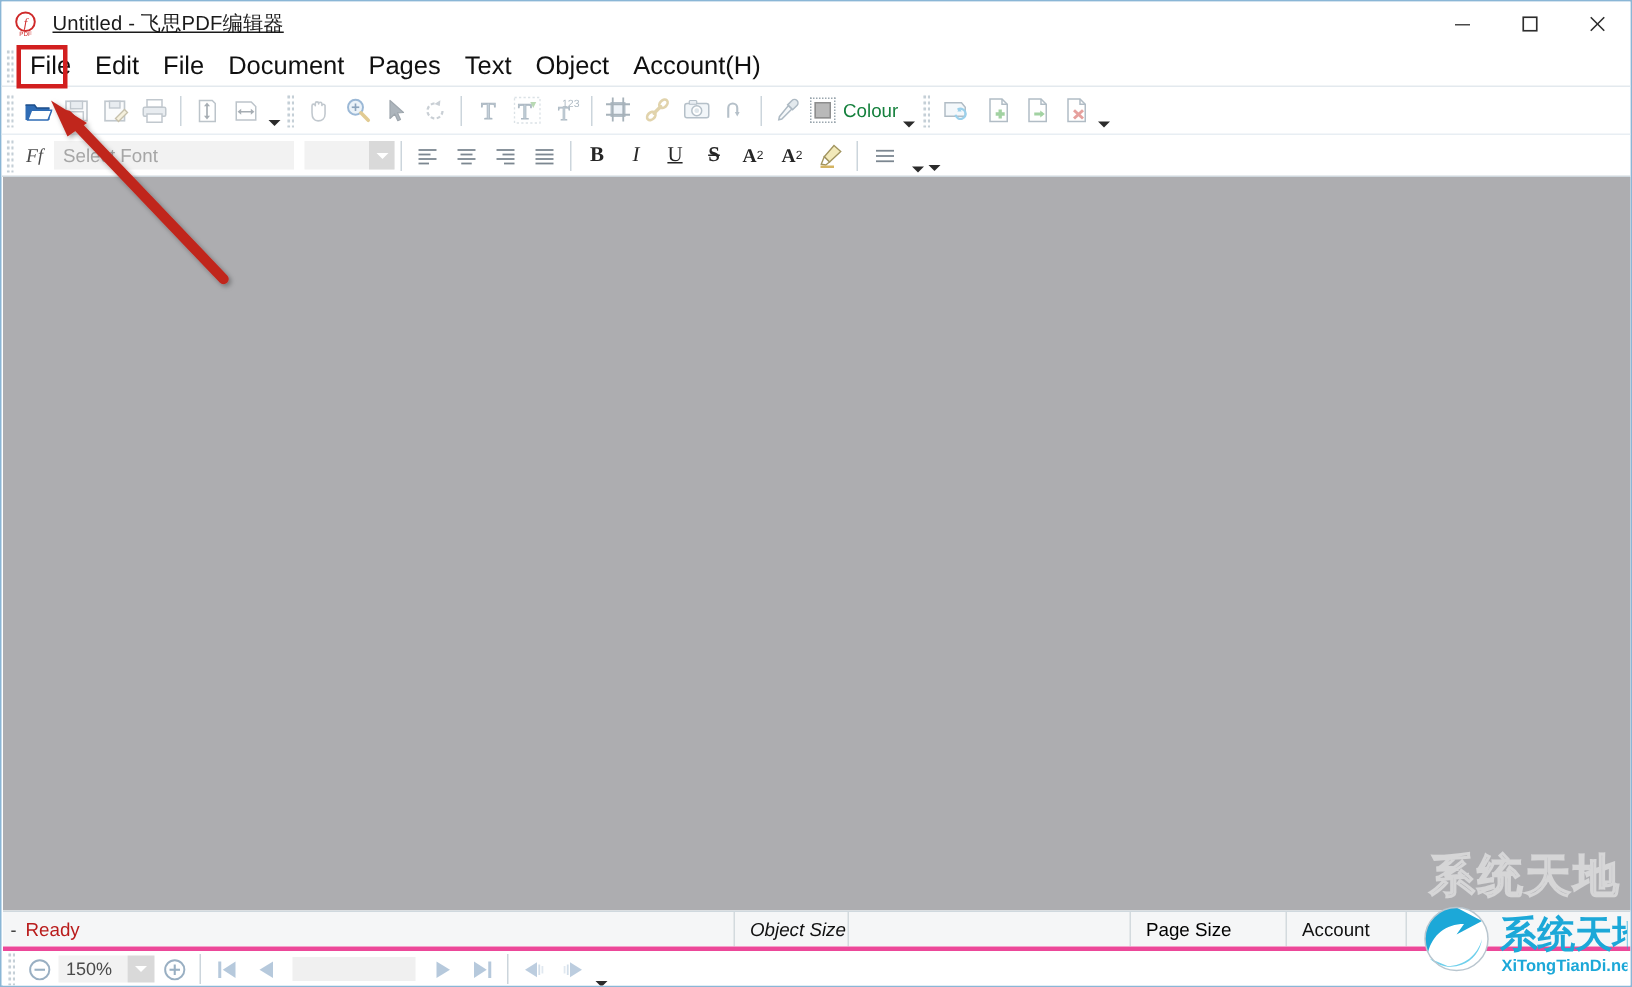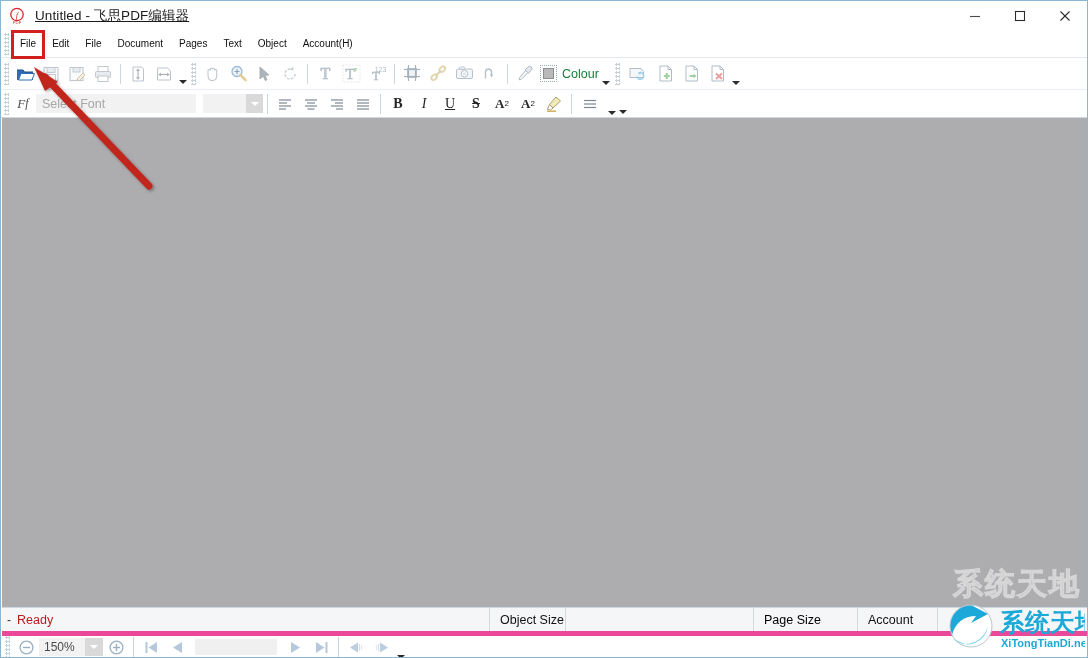--- a/index.html
+++ b/index.html
@@ -51,21 +51,21 @@
   
   .menubar {
     position: absolute; left: 0; top: 29px;
     width: 100%; height: 28px;
     background: #ffffff;
     display: flex; align-items: center;
     box-sizing: border-box;
     border-bottom: 1px solid #e3e9ee;
   }
   .menu-item {
-    font-size: 10px;
+    font-size: 17px;
     color: #101010;
     padding: 3px 8px;
     white-space: nowrap;
   }
 
   
   .file-highlight {
     position: absolute;
     left: 10px; top: 29px;
     width: 34px; height: 29px;
@@ -239,21 +239,21 @@
     flex: none;
   }
   .status-cell.dim { color: #000000; }
   .status-cell.dark { color: #111; }
 
   
   .navbar {
     position: absolute; left: 1px; top: 630px;
     width: 1085px; height: 27px;
     background: #ffffff;
-    border-top: 5px solid #ec4899;
+    border-top: 3px solid #ec4899;
     box-sizing: border-box;
     display: flex; align-items: center;
   }
   .zoom-text {
     width: 46px; height: 18px;
     background: #f2f2f2;
     display: flex; align-items: center;
     font-size: 12px; color: #4a4a4a;
     padding-left: 5px; box-sizing: border-box;
     flex:none;
@@ -625,21 +625,21 @@
   </div>
 
   <div class="canvas">
     <div class="wm-outline">系统天地</div>
   </div>
 
   <div class="statusbar">
     <span class="status-dash">-</span>
     <span class="status-ready">Ready</span>
     <span style="flex:1"></span>
-    <span class="status-cell dark" style="width:76px; margin-left:0;">Object Size</span>
+    <span class="status-cell dark" style="width:76px; margin-left:0;font-style:italic;">Object Size</span>
     <span class="status-cell" style="width:188px"></span>
     <span class="status-cell dim" style="width:104px">Page Size</span>
     <span class="status-cell dark" style="width:80px">Account</span>
     <span class="status-cell" style="width:150px"></span>
   </div>
 
   <div class="navbar">
     <span class="grip"></span>
 
     <div class="nav-btn">

